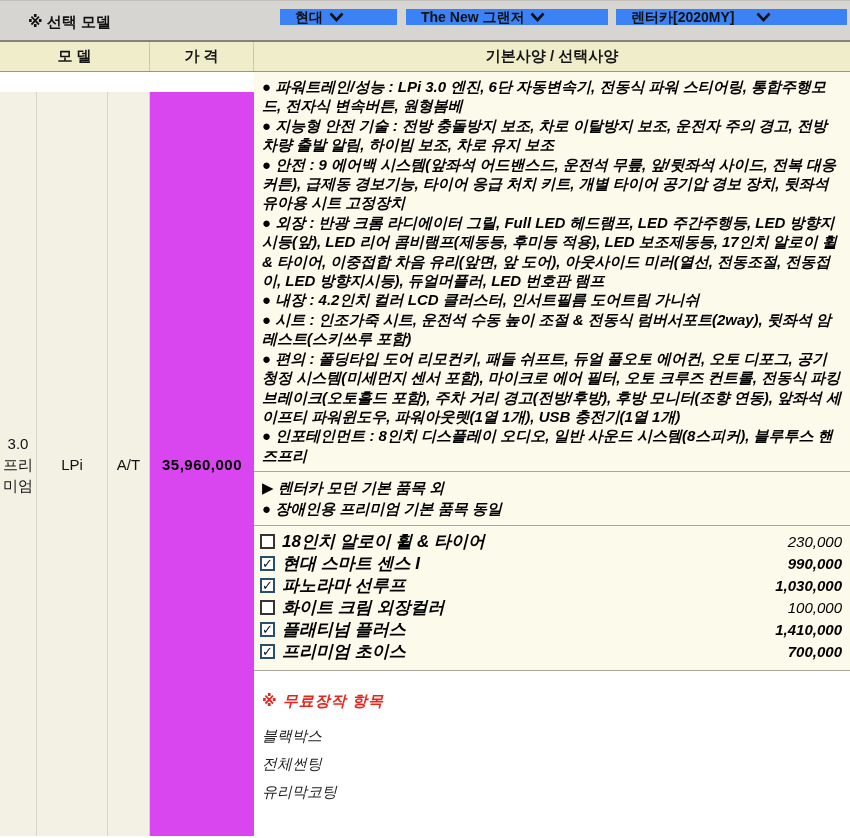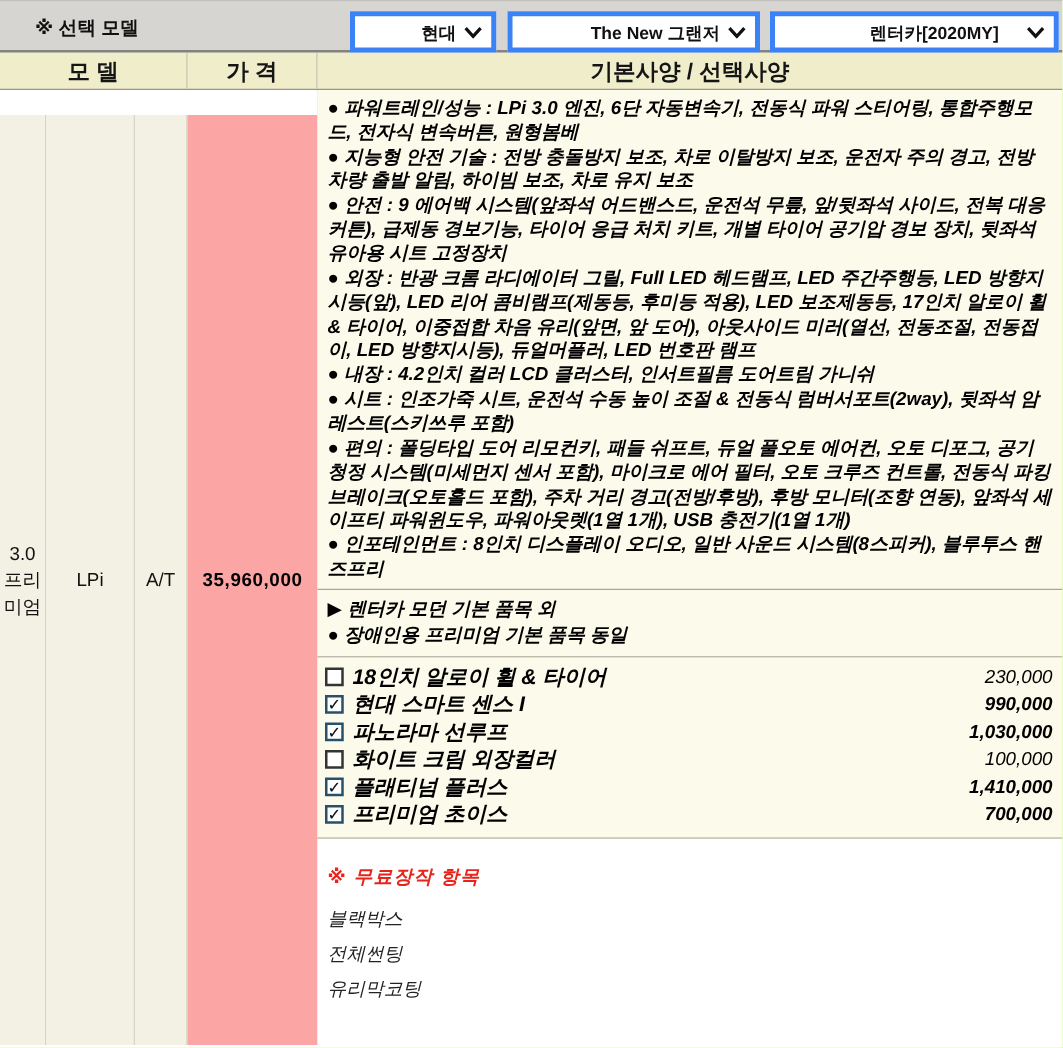--- a/index.html
+++ b/index.html
@@ -12,51 +12,51 @@
   
   .top-bar {
     position:relative; height:42px; background:#d6d5d1;
     border-top:1px solid #c2c1bd; border-bottom:2px solid #83837b;
   }
   .top-label {
     position:absolute; left:28px; top:12px;
     font-size:15px; font-weight:bold; color:#111;
   }
   .dd {
-    position:absolute; top:8px; height:33px; background:#fff;
-    border:4px solid #3b82f6; display:flex; align-items:center;
-    justify-content:flex-end; padding:0 7px; cursor:default;
+    position:absolute; top:8px; height:14px; background:#fff;
+    border:8px solid #3b82f6; display:flex; align-items:center;
+    justify-content:flex-start; padding:0 7px; cursor:default;
     font-size:14px; font-weight:bold; color:#111; line-height:1;
   }
   .dd1 { left:280px; width:117px; }
   .dd2 { left:406px; width:202px; }
   .dd3 { left:616px; width:231px;gap:16px; }
   .chev { flex:0 0 auto; margin-left:6px; }
   
   .table-header {
     display:flex; height:30px; background:#efedca;
     border-bottom:1px solid #97958a;
   }
   .th {
     display:flex; align-items:center; justify-content:center;
-    font-size:18px; font-weight:bold; color:#151515;
+    font-size:15px; font-weight:bold; color:#151515;
   }
   .th-model { width:150px; border-right:1px solid #c9c6b2; }
   .th-price { width:104px; border-right:1px solid #c9c6b2; }
   .th-spec  { flex:1; }
   
   .body-row { display:flex; height:764px; }
   .cell {
     display:flex; align-items:center; justify-content:center;
     font-size:15px; color:#111; text-align:center;margin-top:20px;
   }
   .col-model-name { width:37px; background:#f3f1e3; border-right:1px solid #d7d4c4; padding:0 2px; line-height:21px; }
   .col-engine     { width:71px; background:#f3f1e3; border-right:1px solid #d7d4c4; }
   .col-trans      { width:42px; background:#f3f1e3; border-right:1px solid #d7d4c4; }
-  .col-price      { width:104px; background:#fca5a5; font-weight:bold; font-size:15px; color:#000; letter-spacing:0.5px; }
+  .col-price      { width:104px; background:#d946ef; font-weight:bold; font-size:15px; color:#000; letter-spacing:0.5px; }
   .col-content    { flex:1; display:flex; flex-direction:column; background:#bef264;font-style:italic; }
   
   .spec-section {
     background:#fcfaeb; border-bottom:1px solid #a9a799;
     padding:5px 8px 6px 8px;
   }
   .spec-line { font-size:15px; font-weight:bold; line-height:19.4px; color:#000; }
   .base-section {
     background:#fcfaeb; border-bottom:1px solid #a9a799;
     padding:5px 8px 6px 8px;

